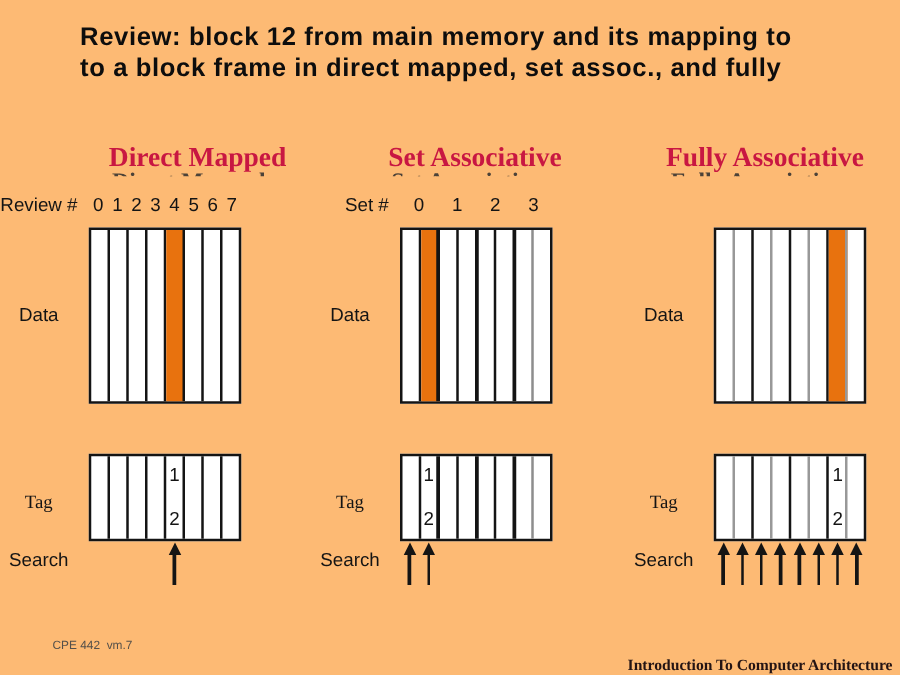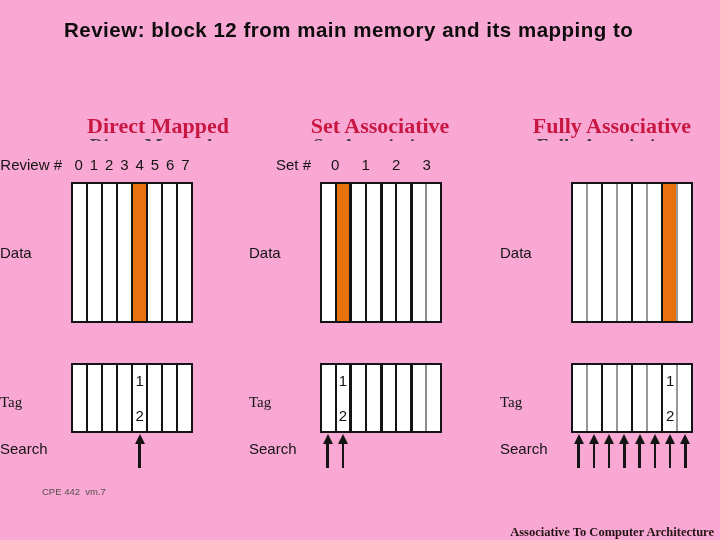--- a/index.html
+++ b/index.html
@@ -3,21 +3,21 @@
 <meta charset="utf-8">
 <style>
   :root{
     --ink:#141414;
     --red:#c81742;
     --orange:#e8720e;
     --ghost:#2e2e2e;
   }
   html,body{margin:0;padding:0;background:#fff;}
   #slide{
-    position:relative;width:720px;height:540px;background:#f9a8d4;
+    position:relative;width:720px;height:540px;background:#fdba74;
     overflow:hidden;font-family:"Liberation Sans",sans-serif;color:var(--ink);
   }
   
   #title{position:absolute;left:64px;top:17px;width:650px;
     font-size:20.5px;font-weight:bold;line-height:25px;letter-spacing:0.5px;color:#0d0d0d;}
   
   .diagram{position:absolute;top:0;height:540px;width:226px;}
   .diagram.d0{left:0;}
   .diagram.d1{left:249px;}
   .diagram.d2{left:500px;}
@@ -25,21 +25,21 @@
     font-family:"Liberation Serif",serif;font-weight:bold;font-size:22px;color:var(--red);}
   .d0 .heading{left:58px;} .d1 .heading{left:31px;} .d2 .heading{left:12px;}
   .ghost{position:absolute;top:135px;width:200px;height:6px;overflow:hidden;text-align:center;
     font-family:"Liberation Serif",serif;font-weight:bold;font-size:19px;color:var(--ghost);
     transform:translateX(-7px);opacity:.85;}
   .d0 .ghost{left:58px;} .d1 .ghost{left:31px;} .d2 .ghost{left:12px;}
   .index-label{position:absolute;left:0;top:156px;width:62px;height:18px;line-height:18px;
     text-align:right;font-size:15px;}
   .index-numbers{position:absolute;left:71px;top:156px;width:122px;height:18px;display:flex;}
   .index-numbers span{flex:1;text-align:center;font-size:15px;line-height:18px;}
-  .side-label{position:absolute;left:0;width:62px;text-align:left;font-size:15px;line-height:16px;}
+  .side-label{position:absolute;left:0;width:62px;text-align:center;font-size:15px;line-height:16px;}
   .data-label{top:245px;}
   .tag-label{top:394px;font-family:Liberation Serif, serif;}
   .search-label{top:441px;}
   .box{position:absolute;left:71px;width:122px;display:flex;
     border:2.5px solid var(--ink);box-sizing:border-box;background:#fff;}
   .data-box{top:182px;height:141px;}
   .tag-box{top:363px;height:70px;}
   .cell{flex:1;border-right:2px solid var(--ink);}
   .cell:last-child{border-right:none;}
   .g-pairs .cell:nth-child(even):not(:last-child){border-right-width:3px;}
@@ -48,31 +48,32 @@
   .cell.hl{background:var(--orange);}
   .tag-digits{position:absolute;top:363px;height:70px;display:flex;flex-direction:column;
     justify-content:space-around;align-items:center;font-size:15px;font-weight:normal;}
   .arrows{position:absolute;left:0;top:434px;width:226px;height:34px;}
   .arrow{position:absolute;top:0;width:12px;height:34px;}
   .arrow .head{position:absolute;top:0;left:1px;width:0;height:0;
     border-left:5px solid transparent;border-right:5px solid transparent;
     border-bottom:10px solid var(--ink);}
   .arrow .shaft{position:absolute;top:8px;left:4.7px;width:2.6px;height:26px;background:var(--ink);}
   
-  #footer-left{position:absolute;left:42px;top:486px;font-size:9.5px;color:#55504a;white-space:pre;}
+  #footer-left{position:absolute;left:42px;top:511px;font-size:9.5px;color:#55504a;white-space:pre;}
   #footer-right{position:absolute;right:6px;top:525px;font-family:"Liberation Serif",serif;
     font-weight:bold;font-size:12.5px;color:#241414;}
 </style>
 </head>
 <body>
 
 <div id="slide">
 
   <div id="title">
     <div>Review: block 12 from main memory and its mapping to</div>
+    <div>to a block frame in direct mapped, set assoc., and fully</div>
   </div>
 
   <div class="diagram d0">
     <div class="heading">Direct Mapped</div>
     <div class="ghost">Direct Mapped</div>
     <div class="index-label">Review #</div>
     <div class="index-numbers">
         <span>0</span>
         <span>1</span>
         <span>2</span>
@@ -228,14 +229,14 @@
           <div class="shaft"></div>
         </div>
         <div class="arrow" style="left: 179.375px;">
           <div class="head"></div>
           <div class="shaft"></div>
         </div>
       </div>
   </div>
 
   <div id="footer-left">CPE 442  vm.7</div>
-  <div id="footer-right">Associative To Computer Architecture</div>
+  <div id="footer-right">Introduction To Computer Architecture</div>
 </div>
 
 </body></html>

